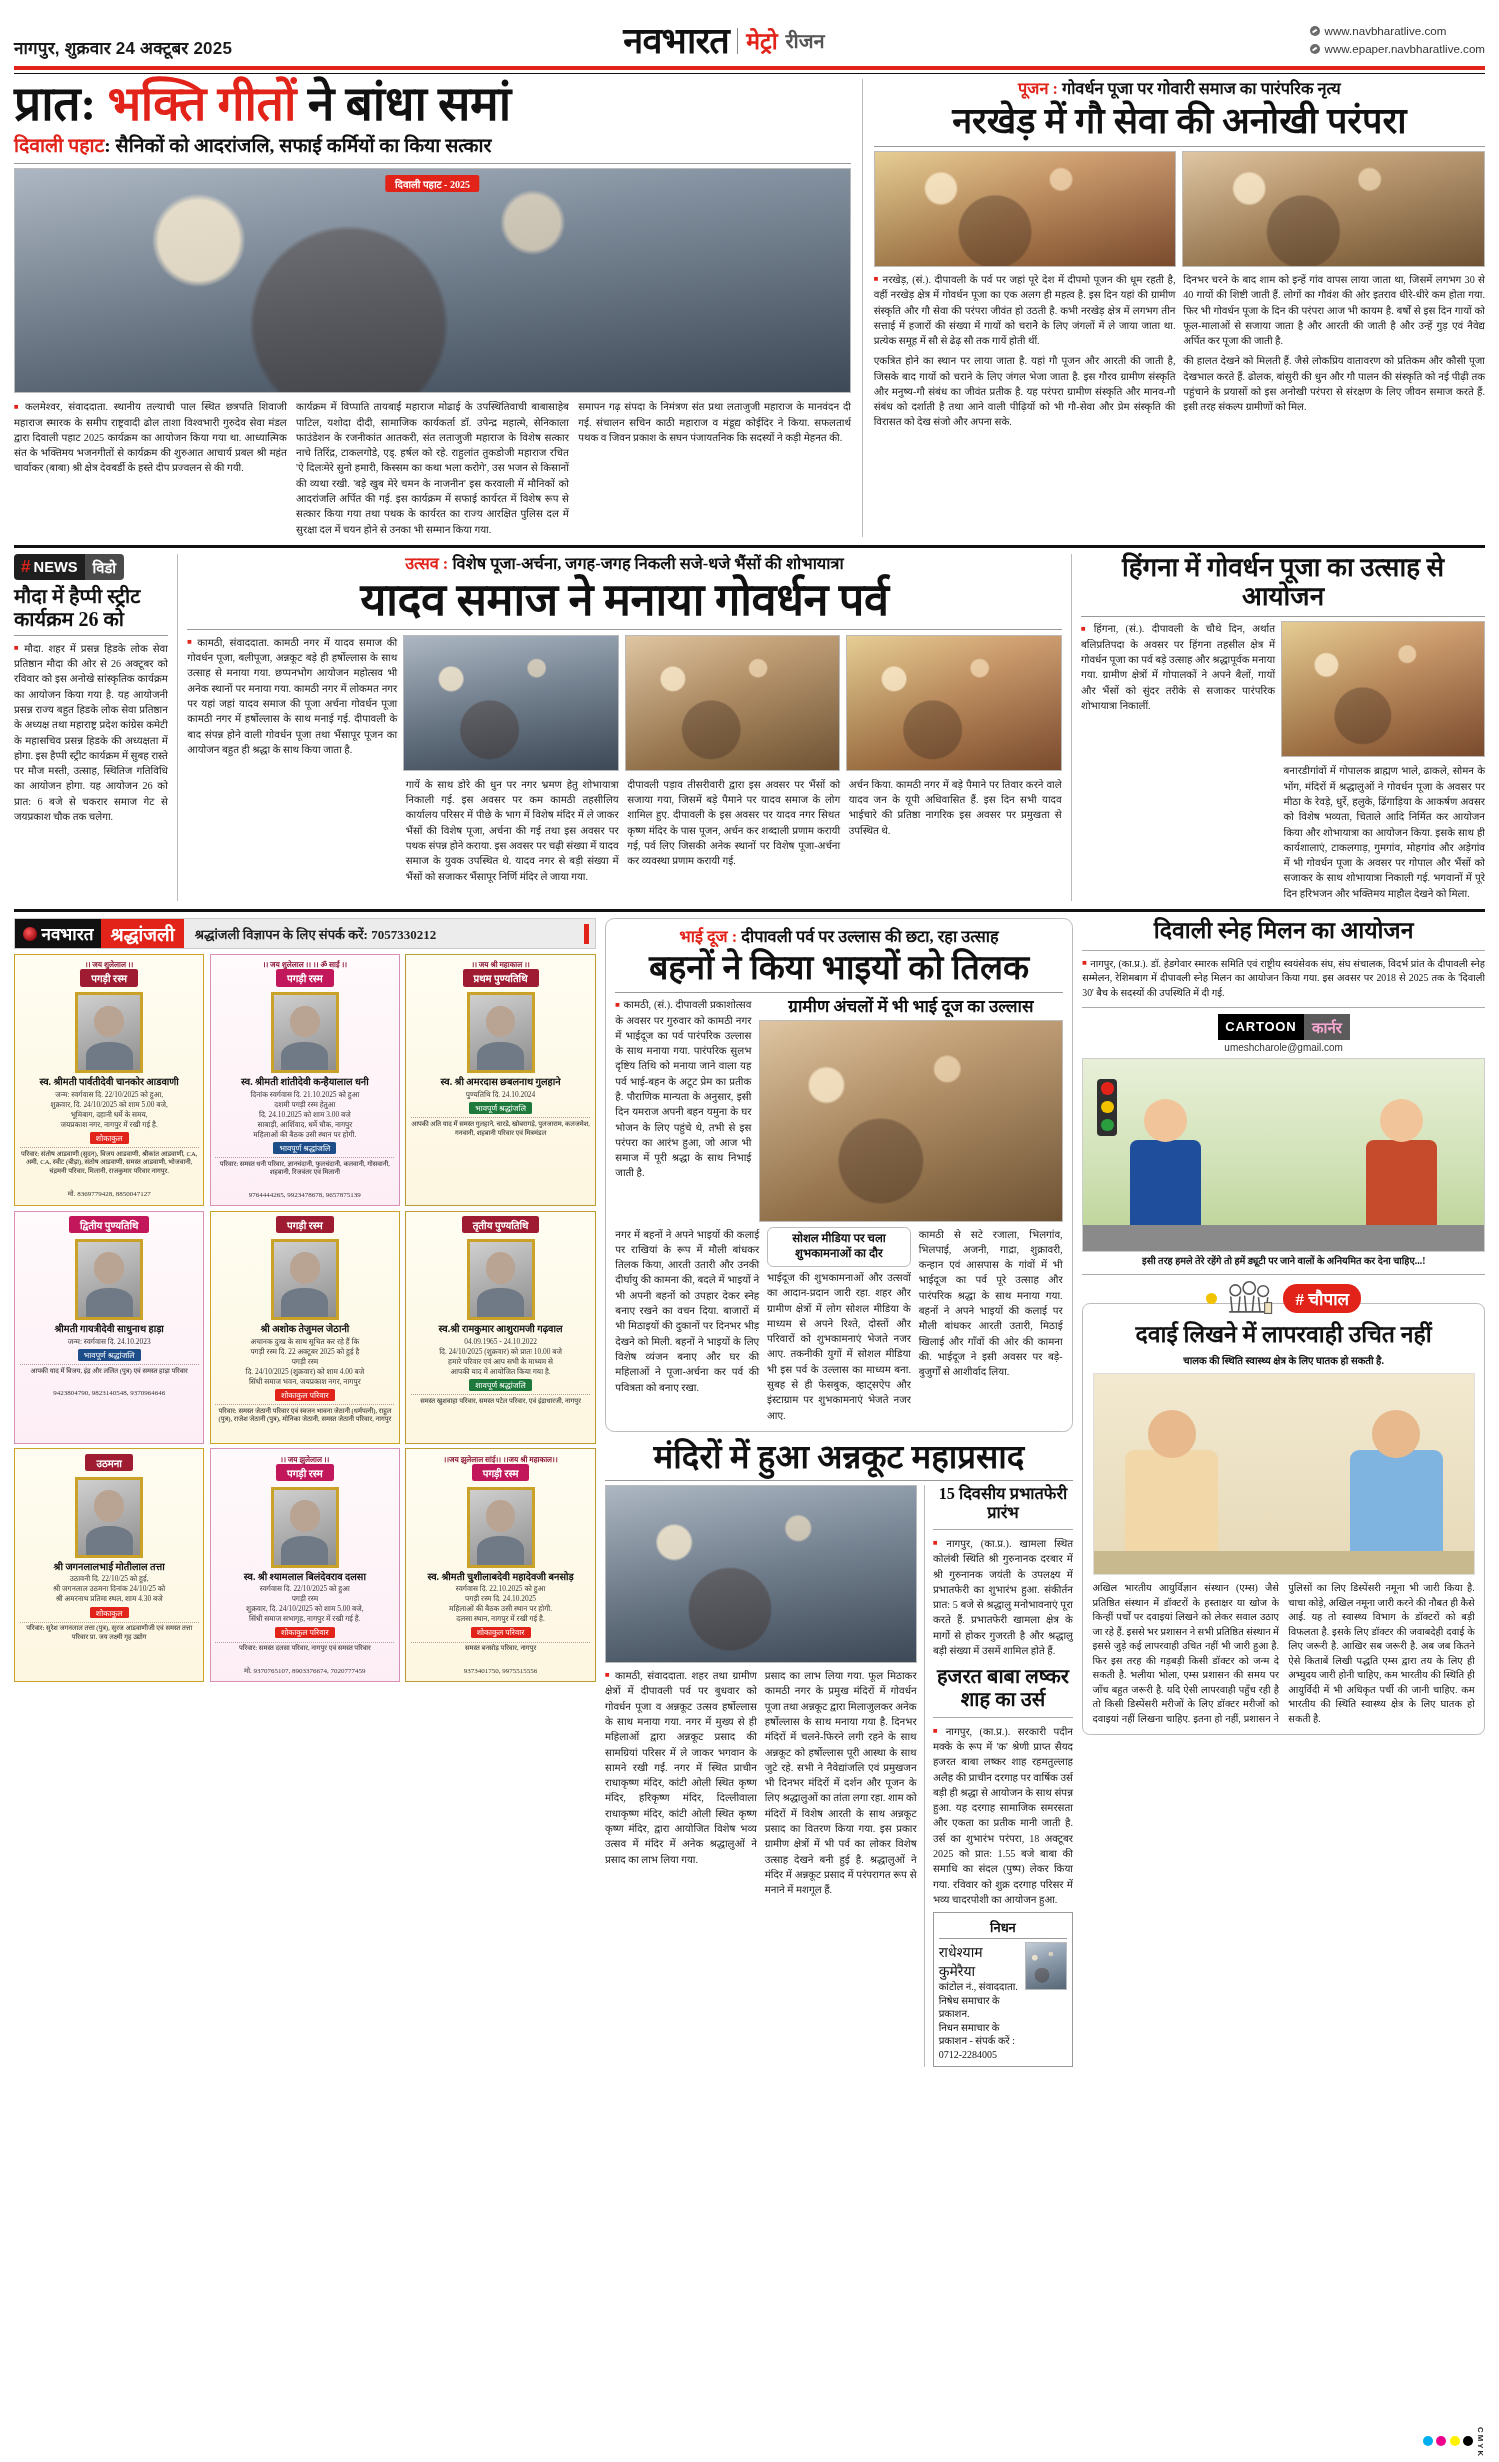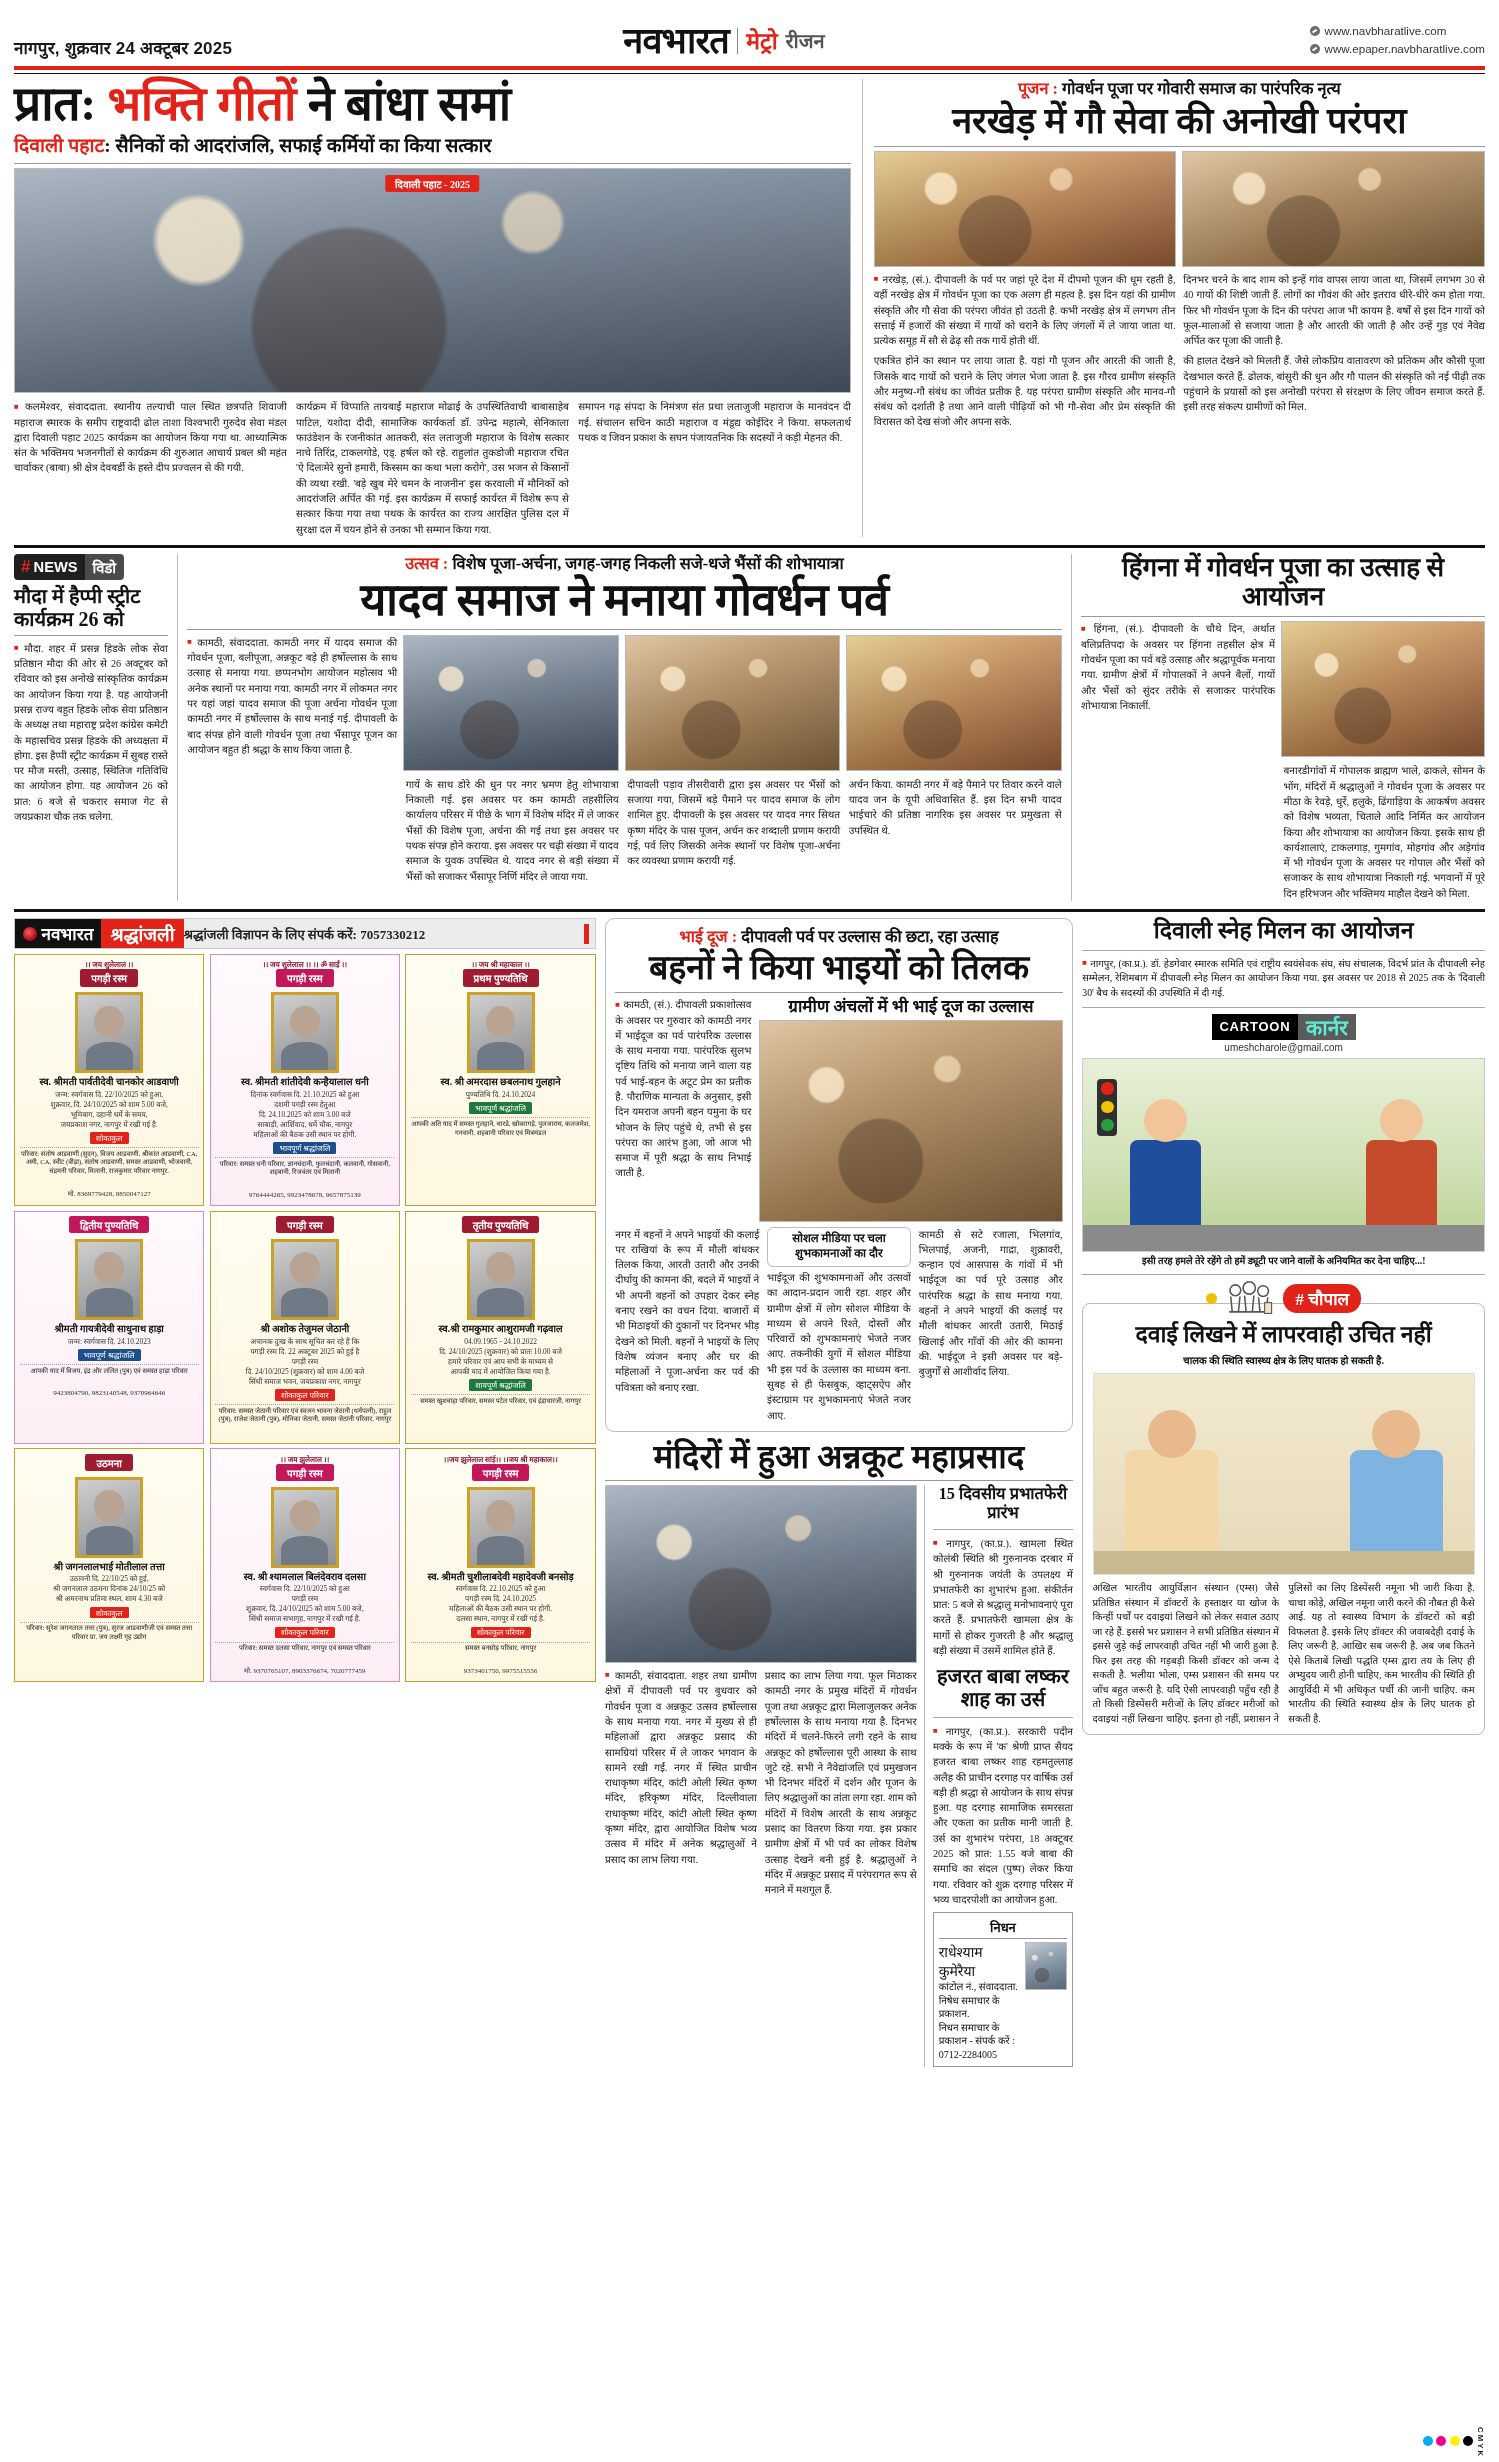--- a/index.html
+++ b/index.html
@@ -170,21 +170,21 @@
   .rose {
     width: 14px; height: 14px; border-radius: 50%;
     background: radial-gradient(circle at 40% 38%, #ff5b5b, #9e0b14 70%);
     display: inline-block;
   }
   .shr-b {
     background: #e2231a; color: #fff; font-weight: 700; font-size: 18.6px;
     padding: 0 9.3px; height: 100%; display: flex; align-items: center;
   }
   .shr-c {
-    flex: 1; font-size: 13px; font-weight: 700; color: #222;  font-family: Liberation Serif, serif;
+    flex: 1; font-size: 13px; font-weight: 700; color: #222; padding-left: 11px; font-family: Liberation Serif, serif;
   }
   .shr-red-tick { width: 4.7px; height: 20px; background: #e2231a; margin-right: 6.2px; }
 
   
   .obit-grid { display: flex; gap: 5.4px; }
   .obit {
     border: 0.8px solid #c9a227; padding: 4.7px;
     background: linear-gradient(180deg,#fffdf2 0%,#fdf6e0 100%);
     text-align: center; position: relative;
   }
@@ -229,21 +229,21 @@
   .rcard { border: 0.8px solid #bbb; border-radius: 9.3px; padding: 7.8px 9.3px; }
 
   
   .cartoon-badge { display: inline-flex; height: 26px; }
   .cb-a {
     background: #000000; color: #fff; font-family: "Liberation Sans", sans-serif;
     font-weight: 700; font-size: 13px; letter-spacing: 0.8px;
     padding: 0 7.8px; display: flex; align-items: center;
   }
   .cb-b {
-    background: #5b5b5b; color: #5eead4; font-weight: 700; font-size: 21px;
+    background: #5b5b5b; color: #f9a8d4; font-weight: 700; font-size: 15px;
     padding: 0 7.8px; display: flex; align-items: center;
   }
   .cartoon-mail { font-family:"Liberation Sans",sans-serif; font-size: 10px; color:#333; margin-top:2.3px;}
   .cartoon-art {
     height: 194px; border: 0.8px solid #ccc; margin-top: 4.7px;
     background: linear-gradient(180deg,#e8f0d8 0%,#cfe0b4 60%,#b8d191 100%);
     position: relative; overflow: hidden;
   }
   .cartoon-cap { font-size: 9.7px; font-weight: 700; text-align:center; margin-top:3.9px; line-height:1.3;}
 

